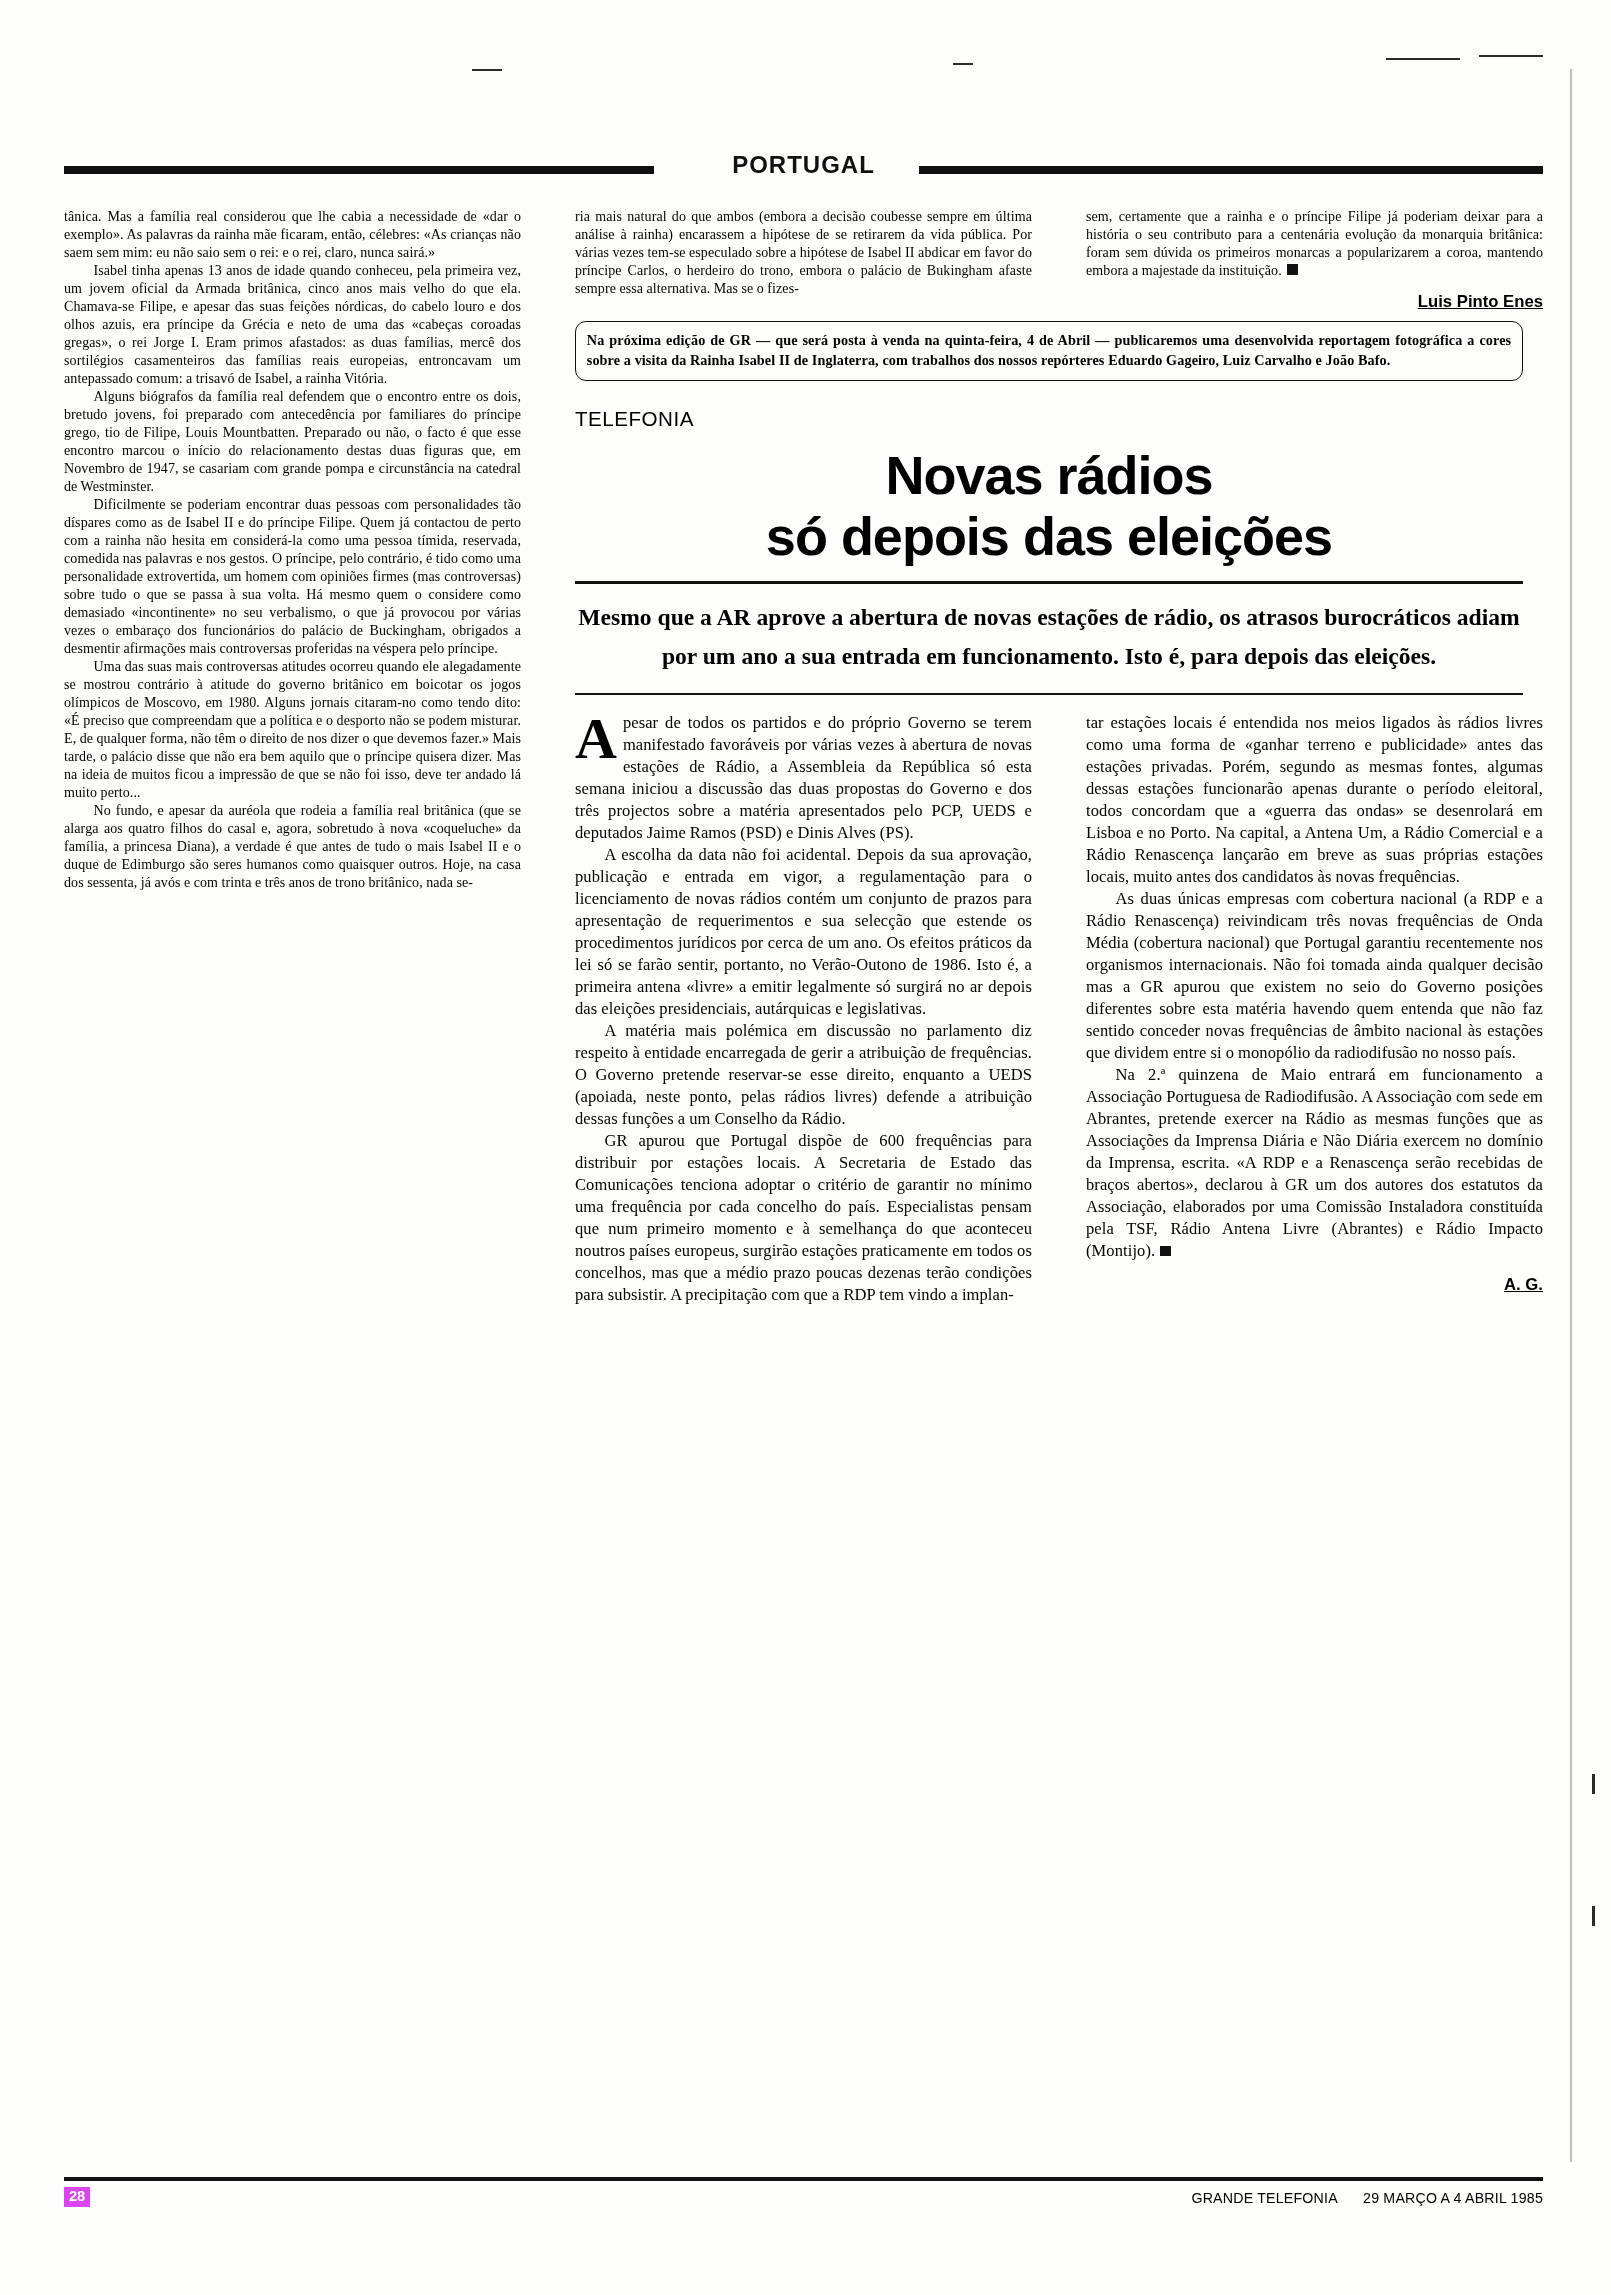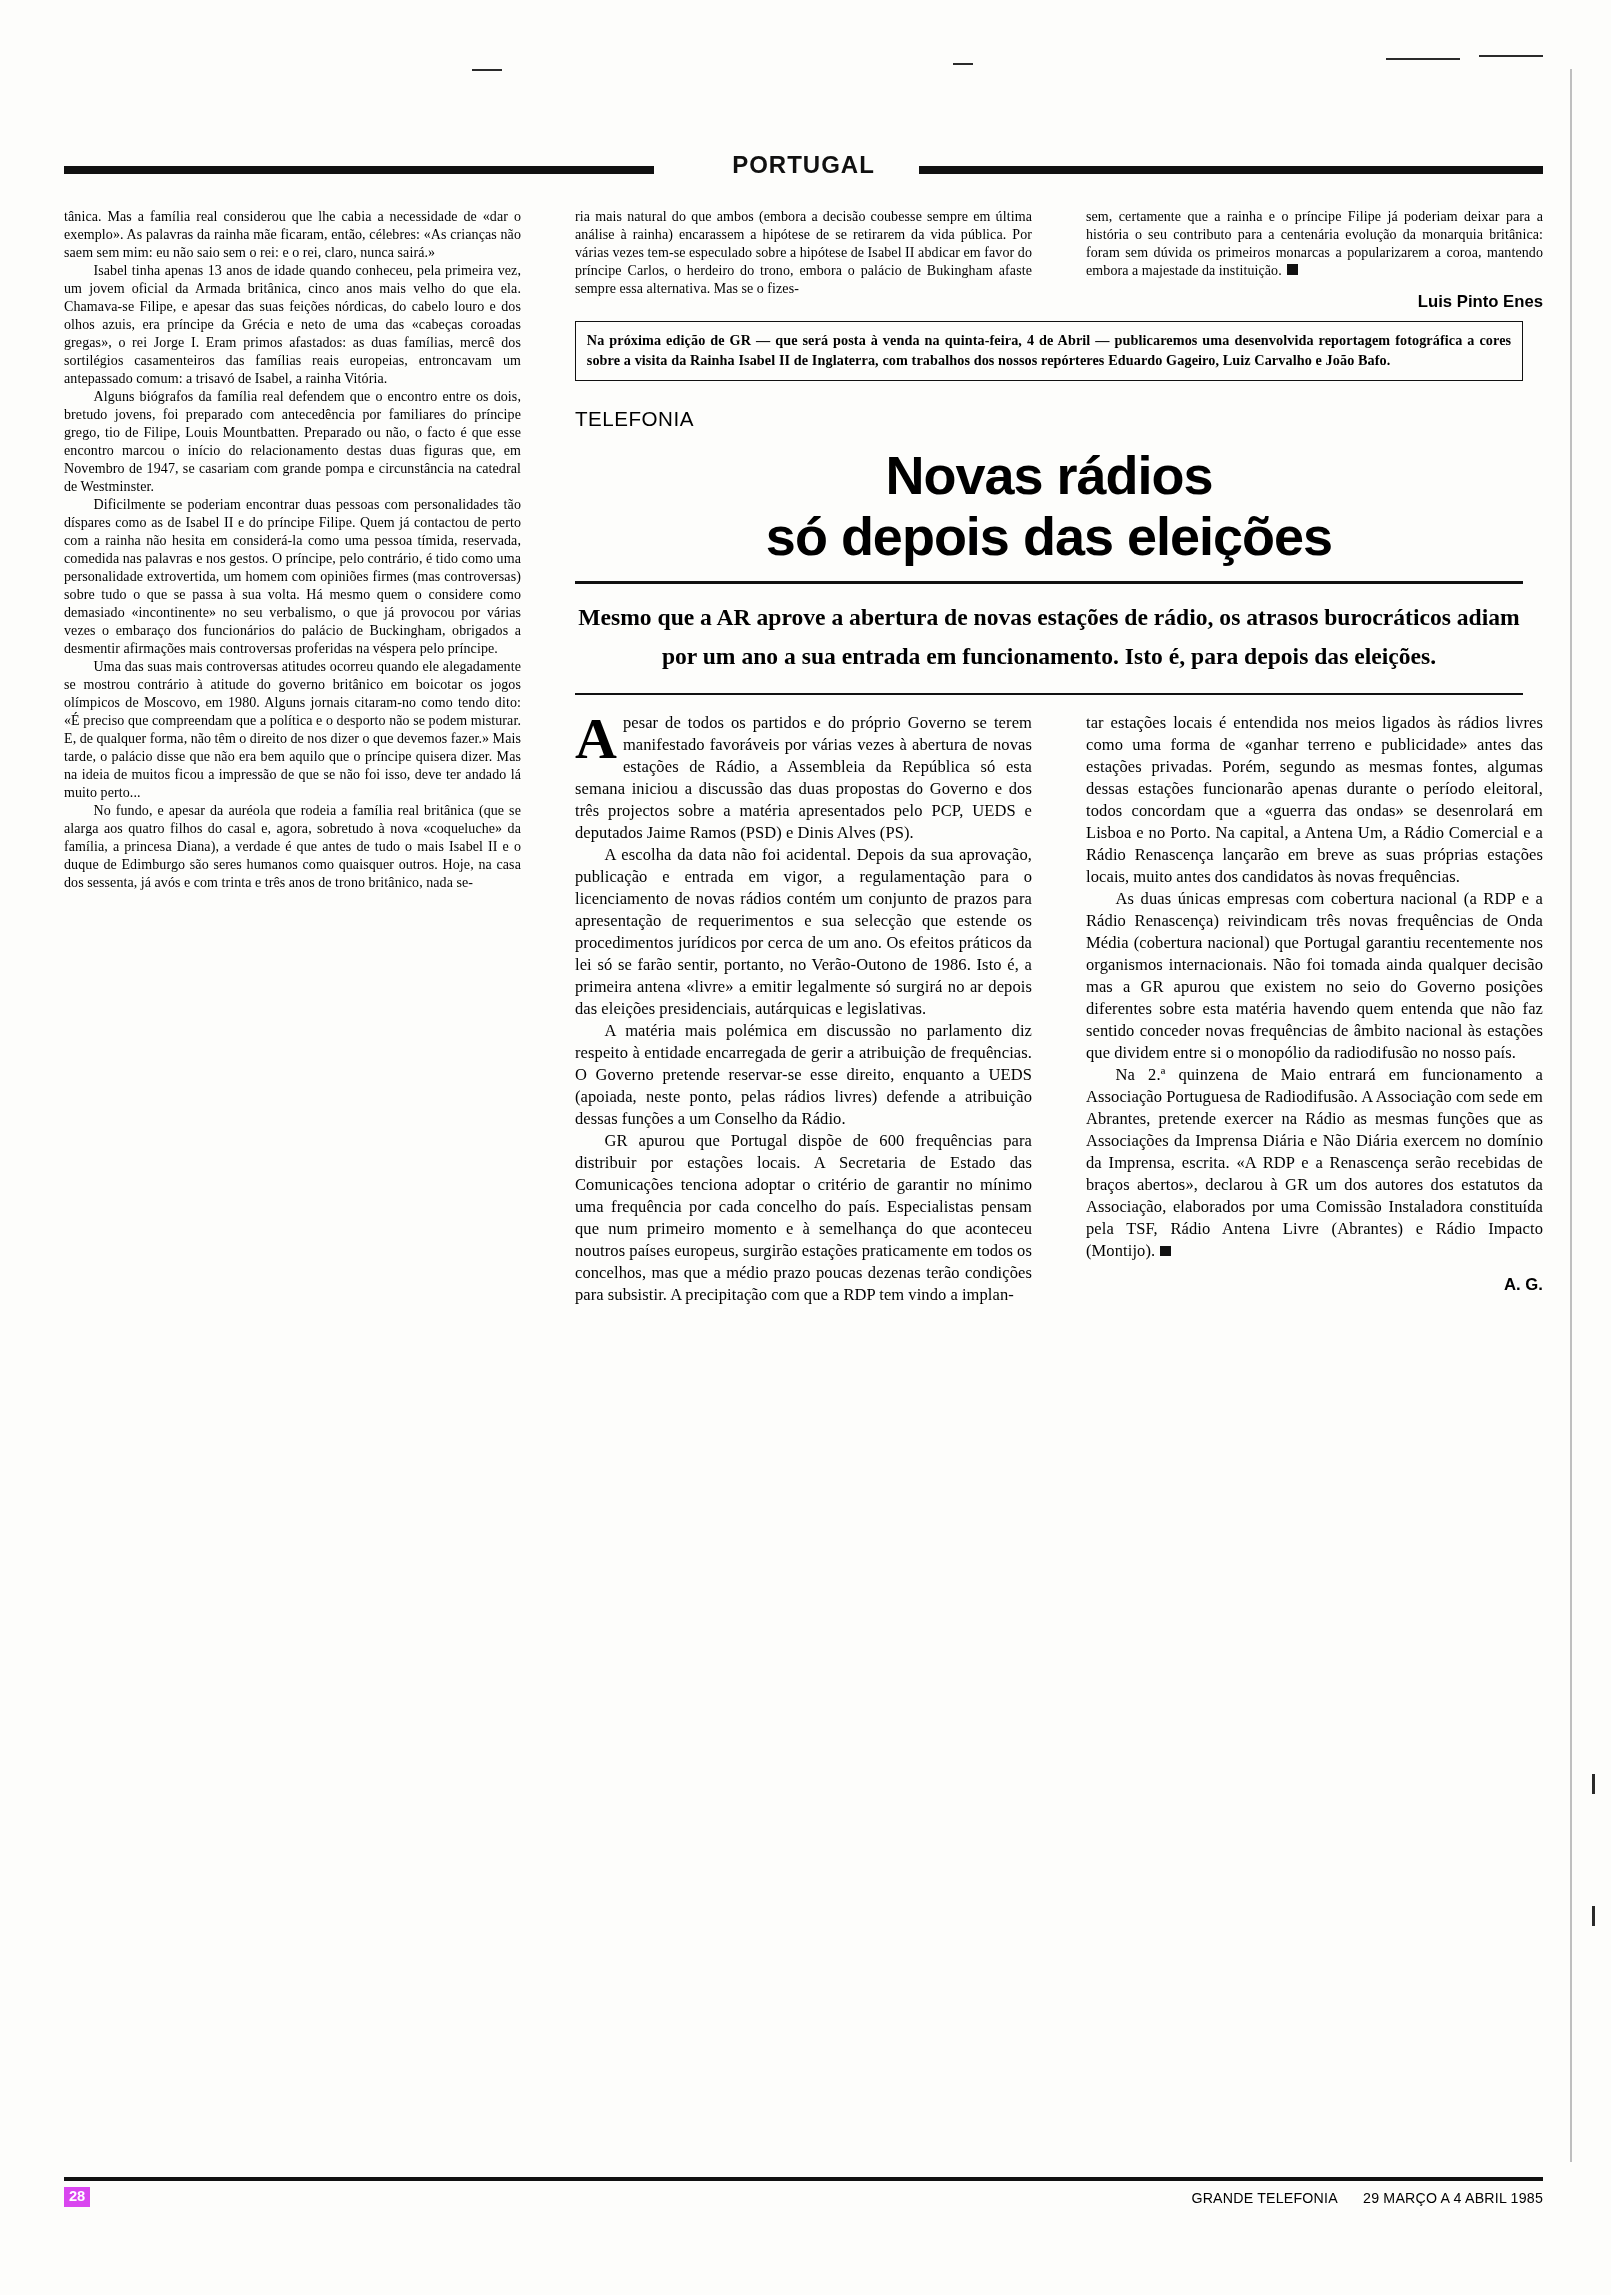--- a/index.html
+++ b/index.html
@@ -84,20 +84,21 @@
     letter-spacing: 0.1px;
   }
   p.body.first { text-indent: 0; }
 
   .byline {
     font-family: "Liberation Sans", sans-serif;
     font-size: 16.7px;
     font-weight: 700;
     text-align: right;
     margin-top: 12.8px;
+    text-decoration: underline;
   }
   .endmark {
     display: inline-block;
     width: 10.8px;
     height: 10.8px;
     background: #111;
     margin-left: 4.9px;
     vertical-align: -0.5px;
   }
 
@@ -245,21 +246,21 @@
         <p class="body">Isabel tinha apenas 13 anos de idade quando conheceu, pela primeira vez, um jovem oficial da Armada britânica, cinco anos mais velho do que ela. Chamava-se Filipe, e apesar das suas feições nórdicas, do cabelo louro e dos olhos azuis, era príncipe da Grécia e neto de uma das «cabeças coroadas gregas», o rei Jorge I. Eram primos afastados: as duas famílias, mercê dos sortilégios casamenteiros das famílias reais europeias, entroncavam um antepassado comum: a trisavó de Isabel, a rainha Vitória.</p>
         <p class="body">Alguns biógrafos da família real defendem que o encontro entre os dois, bretudo jovens, foi preparado com antecedência por familiares do príncipe grego, tio de Filipe, Louis Mountbatten. Preparado ou não, o facto é que esse encontro marcou o início do relacionamento destas duas figuras que, em Novembro de 1947, se casariam com grande pompa e circunstância na catedral de Westminster.</p>
         <p class="body">Dificilmente se poderiam encontrar duas pessoas com personalidades tão díspares como as de Isabel II e do príncipe Filipe. Quem já contactou de perto com a rainha não hesita em considerá-la como uma pessoa tímida, reservada, comedida nas palavras e nos gestos. O príncipe, pelo contrário, é tido como uma personalidade extrovertida, um homem com opiniões firmes (mas controversas) sobre tudo o que se passa à sua volta. Há mesmo quem o considere como demasiado «incontinente» no seu verbalismo, o que já provocou por várias vezes o embaraço dos funcionários do palácio de Buckingham, obrigados a desmentir afirmações mais controversas proferidas na véspera pelo príncipe.</p>
         <p class="body">Uma das suas mais controversas atitudes ocorreu quando ele alegadamente se mostrou contrário à atitude do governo britânico em boicotar os jogos olímpicos de Moscovo, em 1980. Alguns jornais citaram-no como tendo dito: «É preciso que compreendam que a política e o desporto não se podem misturar. E, de qualquer forma, não têm o direito de nos dizer o que devemos fazer.» Mais tarde, o palácio disse que não era bem aquilo que o príncipe quisera dizer. Mas na ideia de muitos ficou a impressão de que se não foi isso, deve ter andado lá muito perto...</p>
         <p class="body">No fundo, e apesar da auréola que rodeia a família real britânica (que se alarga aos quatro filhos do casal e, agora, sobretudo à nova «coqueluche» da família, a princesa Diana), a verdade é que antes de tudo o mais Isabel II e o duque de Edimburgo são seres humanos como quaisquer outros. Hoje, na casa dos sessenta, já avós e com trinta e três anos de trono britânico, nada se-</p>
       </div>
 
       <div class="col col2">
         <p class="body first">ria mais natural do que ambos (embora a decisão coubesse sempre em última análise à rainha) encarassem a hipótese de se retirarem da vida pública. Por várias vezes tem-se especulado sobre a hipótese de Isabel II abdicar em favor do príncipe Carlos, o herdeiro do trono, embora o palácio de Bukingham afaste sempre essa alternativa. Mas se o fizes-</p>
 
-        <div class="promo" style="width:948px; box-sizing:border-box;">
+        <div class="promo" style="width:948px; box-sizing:border-box;border-radius:11px;">
           <p>Na próxima edição de GR — que será posta à venda na quinta-feira, 4 de Abril — publicaremos uma desenvolvida reportagem fotográfica a cores sobre a visita da Rainha Isabel II de Inglaterra, com trabalhos dos nossos repórteres Eduardo Gageiro, Luiz Carvalho e João Bafo.</p>
         </div>
 
         <div style="width:948px;">
           <div class="kicker">TELEFONIA</div>
 
           <div class="headline">
             <span class="l1">Novas rádios</span>
             <span class="l2">só depois das eleições</span>
           </div>

